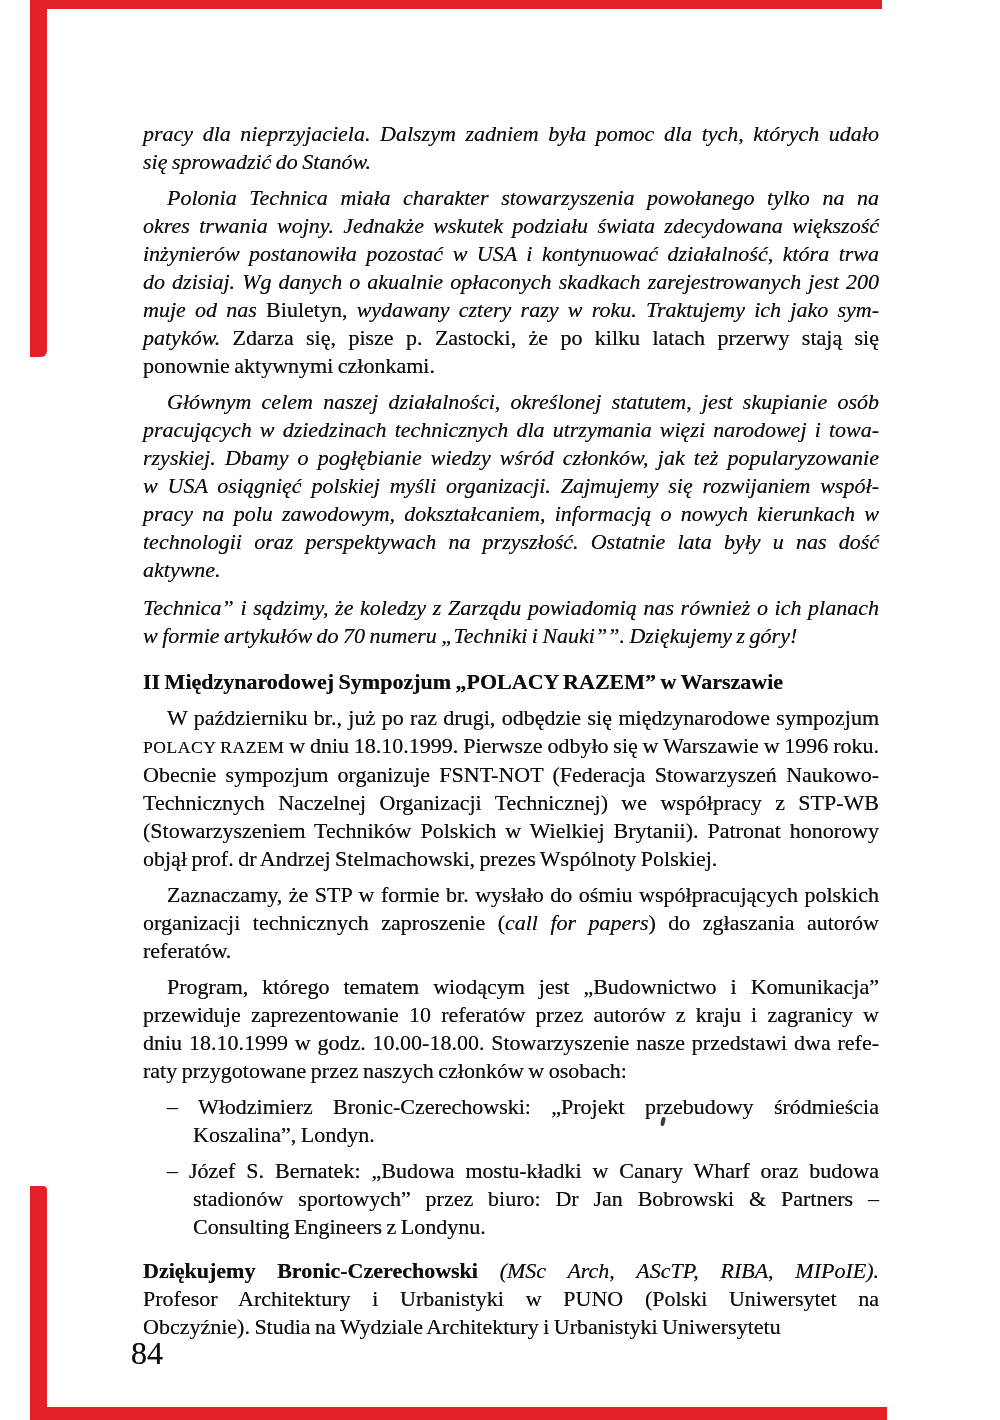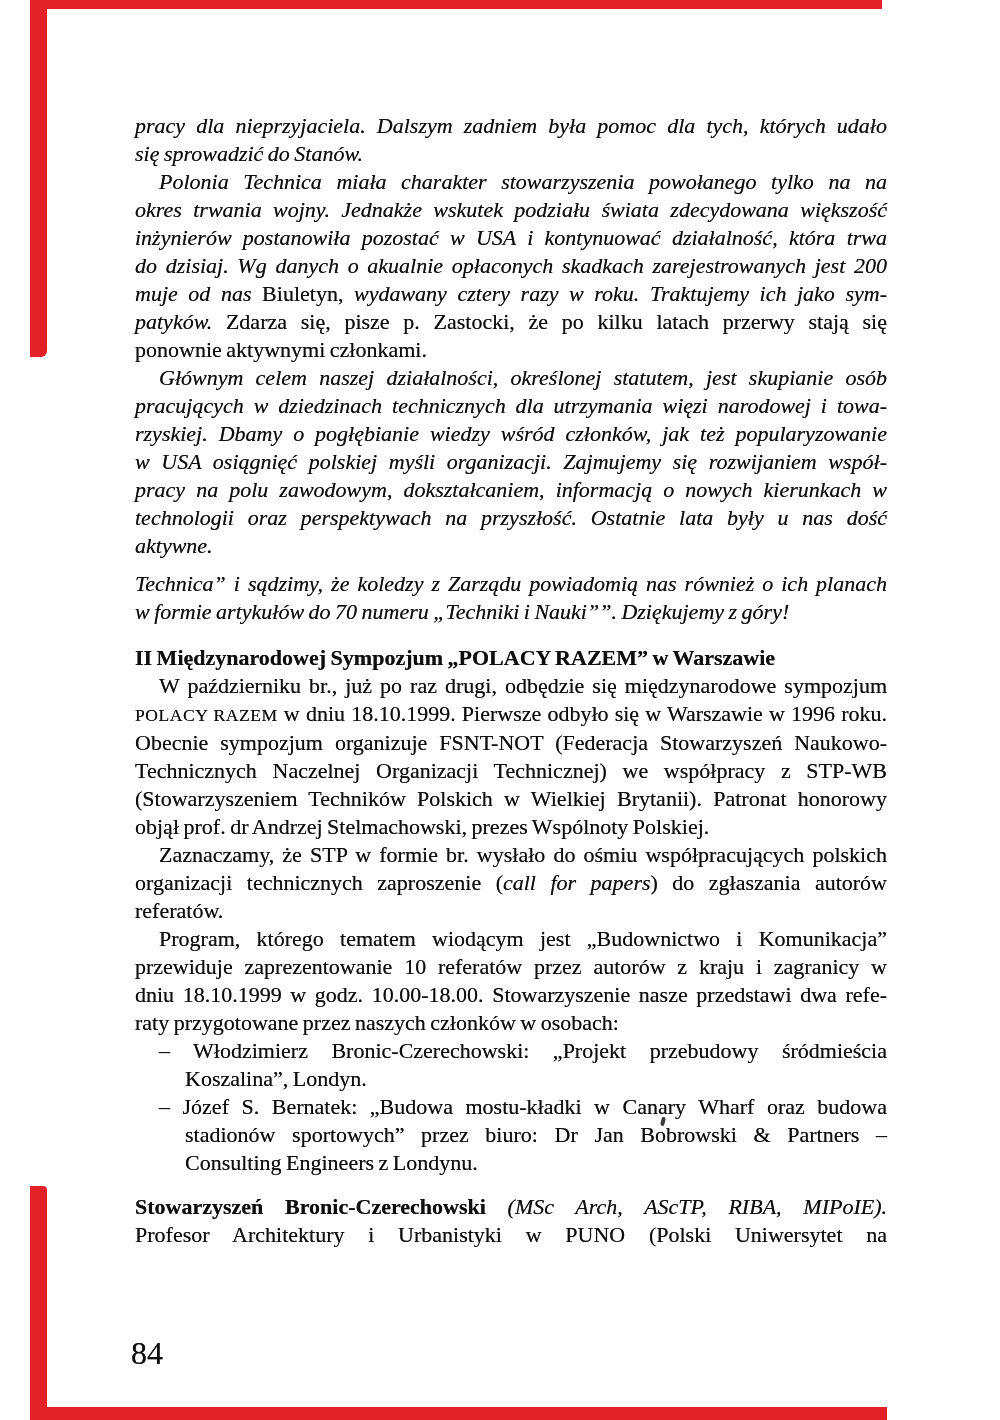--- a/index.html
+++ b/index.html
@@ -17,21 +17,21 @@
   .red-bottom      { left:30px; top:1407px; width:857px; height:13px; }
 
   .speck { position:absolute; left:661px; top:1117px; width:4px; height:9px;
            background:#3a3a3a; border-radius:2px; transform:rotate(12deg); }
 
   
   .text-block { position:absolute; left:135px; top:112px; width:752px;
                 font-size:22px; line-height:28px; word-spacing:-1px;
                 text-shadow:0 0 0.5px rgba(0,0,0,.65); }
 
-  .para { margin:0; }
+  .para { margin:8px; }
   .sp-sm { margin-top:10px; }
   .sp-md { margin-top:18px; }
   .sp-lg { margin-top:16px; }
 
   .line { text-align:justify; text-align-last:left; white-space:normal; }
   .line.just { text-align-last:justify; }
   .line.ind  { text-indent:24px; }
 
   .heading .line { font-weight:700; }
 
@@ -108,19 +108,20 @@
       <div class="para list-item">
         <div class="line just hang"><span class="rm">– Włodzimierz Bronic-Czerechowski: „Projekt przebudowy śródmieścia</span></div>
         <div class="line"><span class="rm">Koszalina”, Londyn.</span></div>
       </div>
       <div class="para list-item">
         <div class="line just hang"><span class="rm">– Józef S. Bernatek: „Budowa mostu-kładki w Canary Wharf oraz budowa</span></div>
         <div class="line just"><span class="rm">stadionów sportowych” przez biuro: Dr Jan Bobrowski &amp; Partners –</span></div>
         <div class="line"><span class="rm">Consulting Engineers z Londynu.</span></div>
       </div>
       <div class="para body sp-lg">
-        <div class="line just"><span class="bd">Stowarzyszeń Bronic-Czerechowski </span><span class="it">(MSc Arch, AScTP, RIBA, MIPoIE).</span></div>
+        <div class="line just"><span class="bd">Dziękujemy Bronic-Czerechowski </span><span class="it">(MSc Arch, AScTP, RIBA, MIPoIE).</span></div>
         <div class="line just"><span class="rm">Profesor Architektury i Urbanistyki w PUNO (Polski Uniwersytet na</span></div>
+        <div class="line"><span class="rm">Obczyźnie). Studia na Wydziale Architektury i Urbanistyki Uniwersytetu</span></div>
       </div>
     </div>
 
   <div class="page-number">84</div>
 </div>
 
 </body></html>

